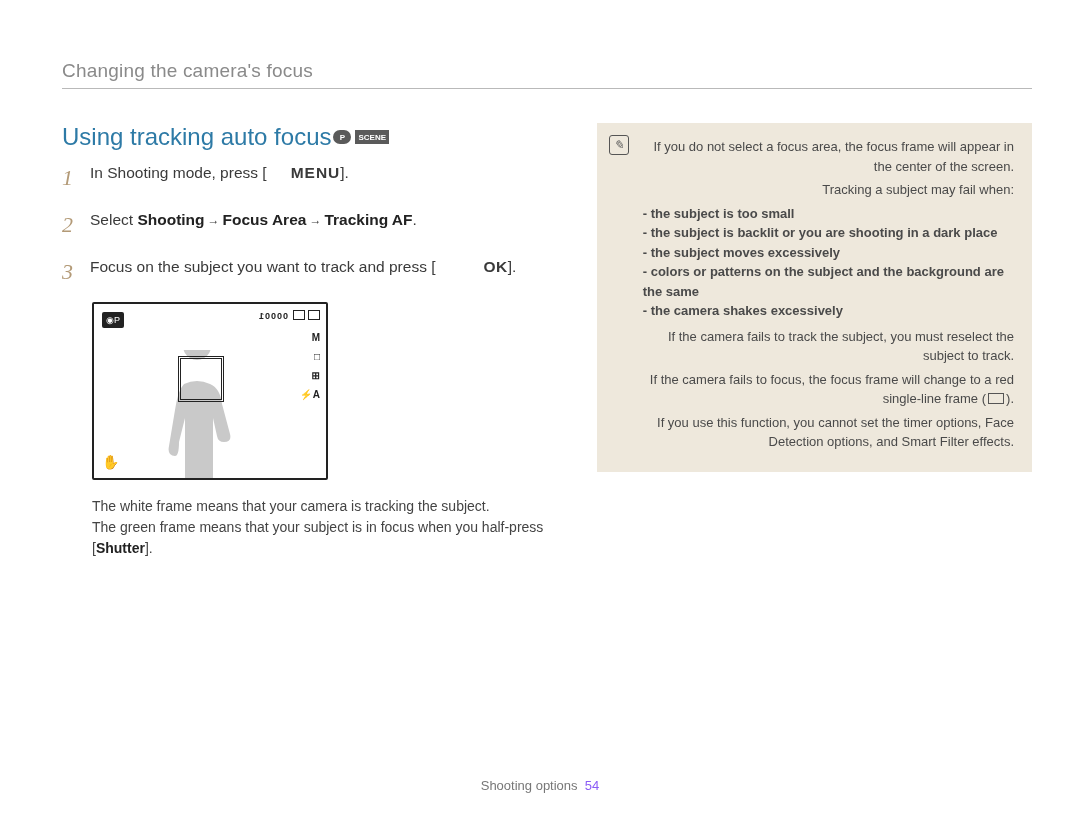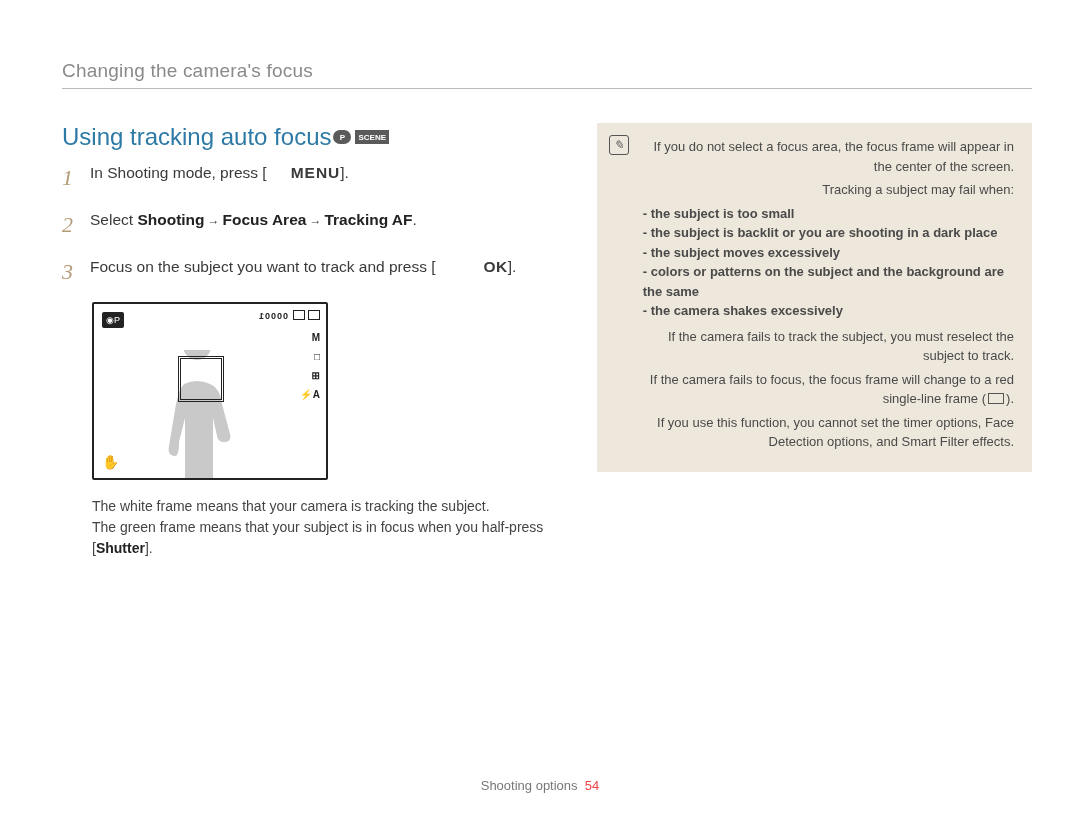--- a/index.html
+++ b/index.html
@@ -34,21 +34,21 @@
   .focusframe { position:absolute; left: 84px; top: 52px; width: 46px; height: 46px; border: 3px double #222; }
   .explain { font-size: 14px; font-weight: 300; color: #444; line-height: 1.5; margin-left: 30px; }
   .explain b { font-weight:600; color:#222; }
   .notebox { background: #eee8dc; padding: 14px 18px 16px 44px; font-size: 13px; font-weight: 300; color: #4a4a4a; line-height: 1.5; position: relative; }
   .notebox .notemark { position: absolute; left: 12px; top: 12px; width: 20px; height: 20px; border: 1.5px solid #555; border-radius: 3px; display:flex; align-items:center; justify-content:center; font-size:12px; font-style: italic; font-family: Georgia, serif; color:#555; }
   .notebox ul { list-style: none; margin: 4px 0 6px 2px; font-weight: bold; }
   .notebox ul li::before { content: "-  "; }
   .notebox p { margin-bottom: 4px; text-align: right; }
   .frameicon { display:inline-block; width: 16px; height: 11px; border: 1.5px solid #555; vertical-align: -1px; margin: 0 2px; }
   .footer { position: absolute; bottom: 22px; left: 0; right: 0; text-align: center; font-size: 13px; font-weight: 300; color: #777; }
-  .footer .pn { color:#ef4444; font-weight:400; }
+  .footer .pn { color:#8b5cf6; font-weight:400; }
 </style>
 </head>
 <body>
 
 <div class="page">
   <div class="breadcrumb">Changing the camera's focus</div>
   <hr class="hr">
 
   <div class="cols">
     <div class="left">

